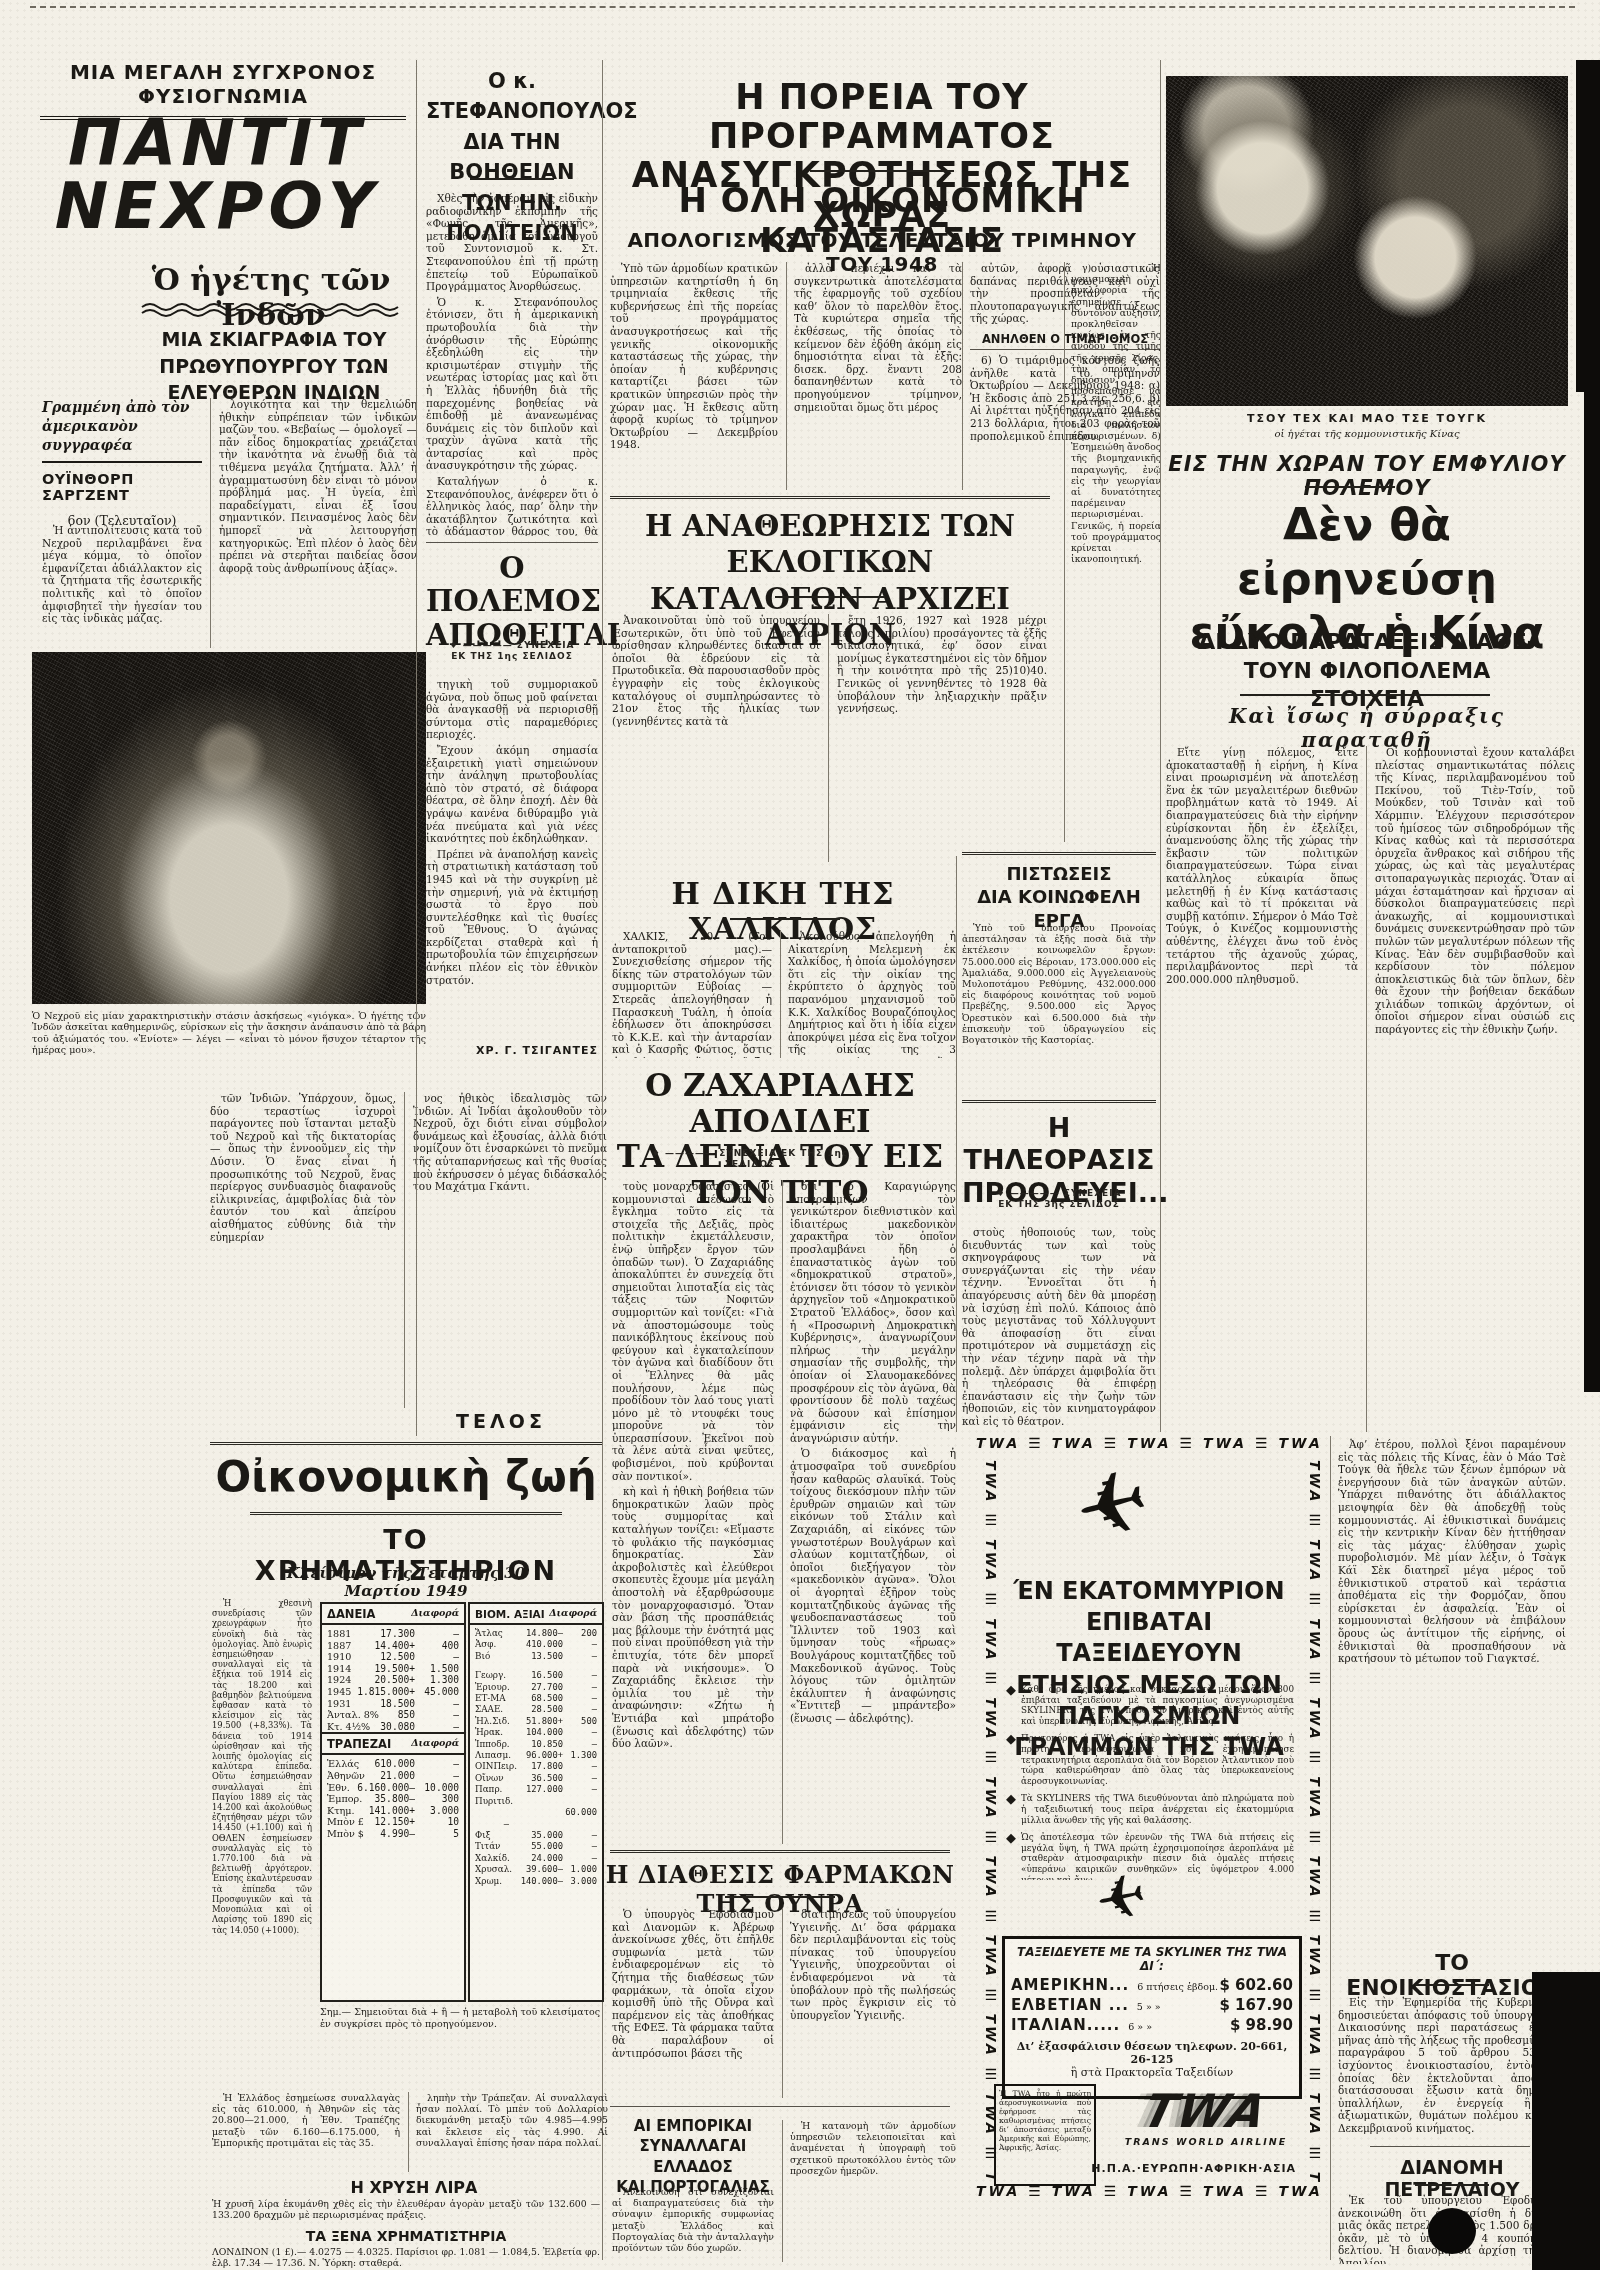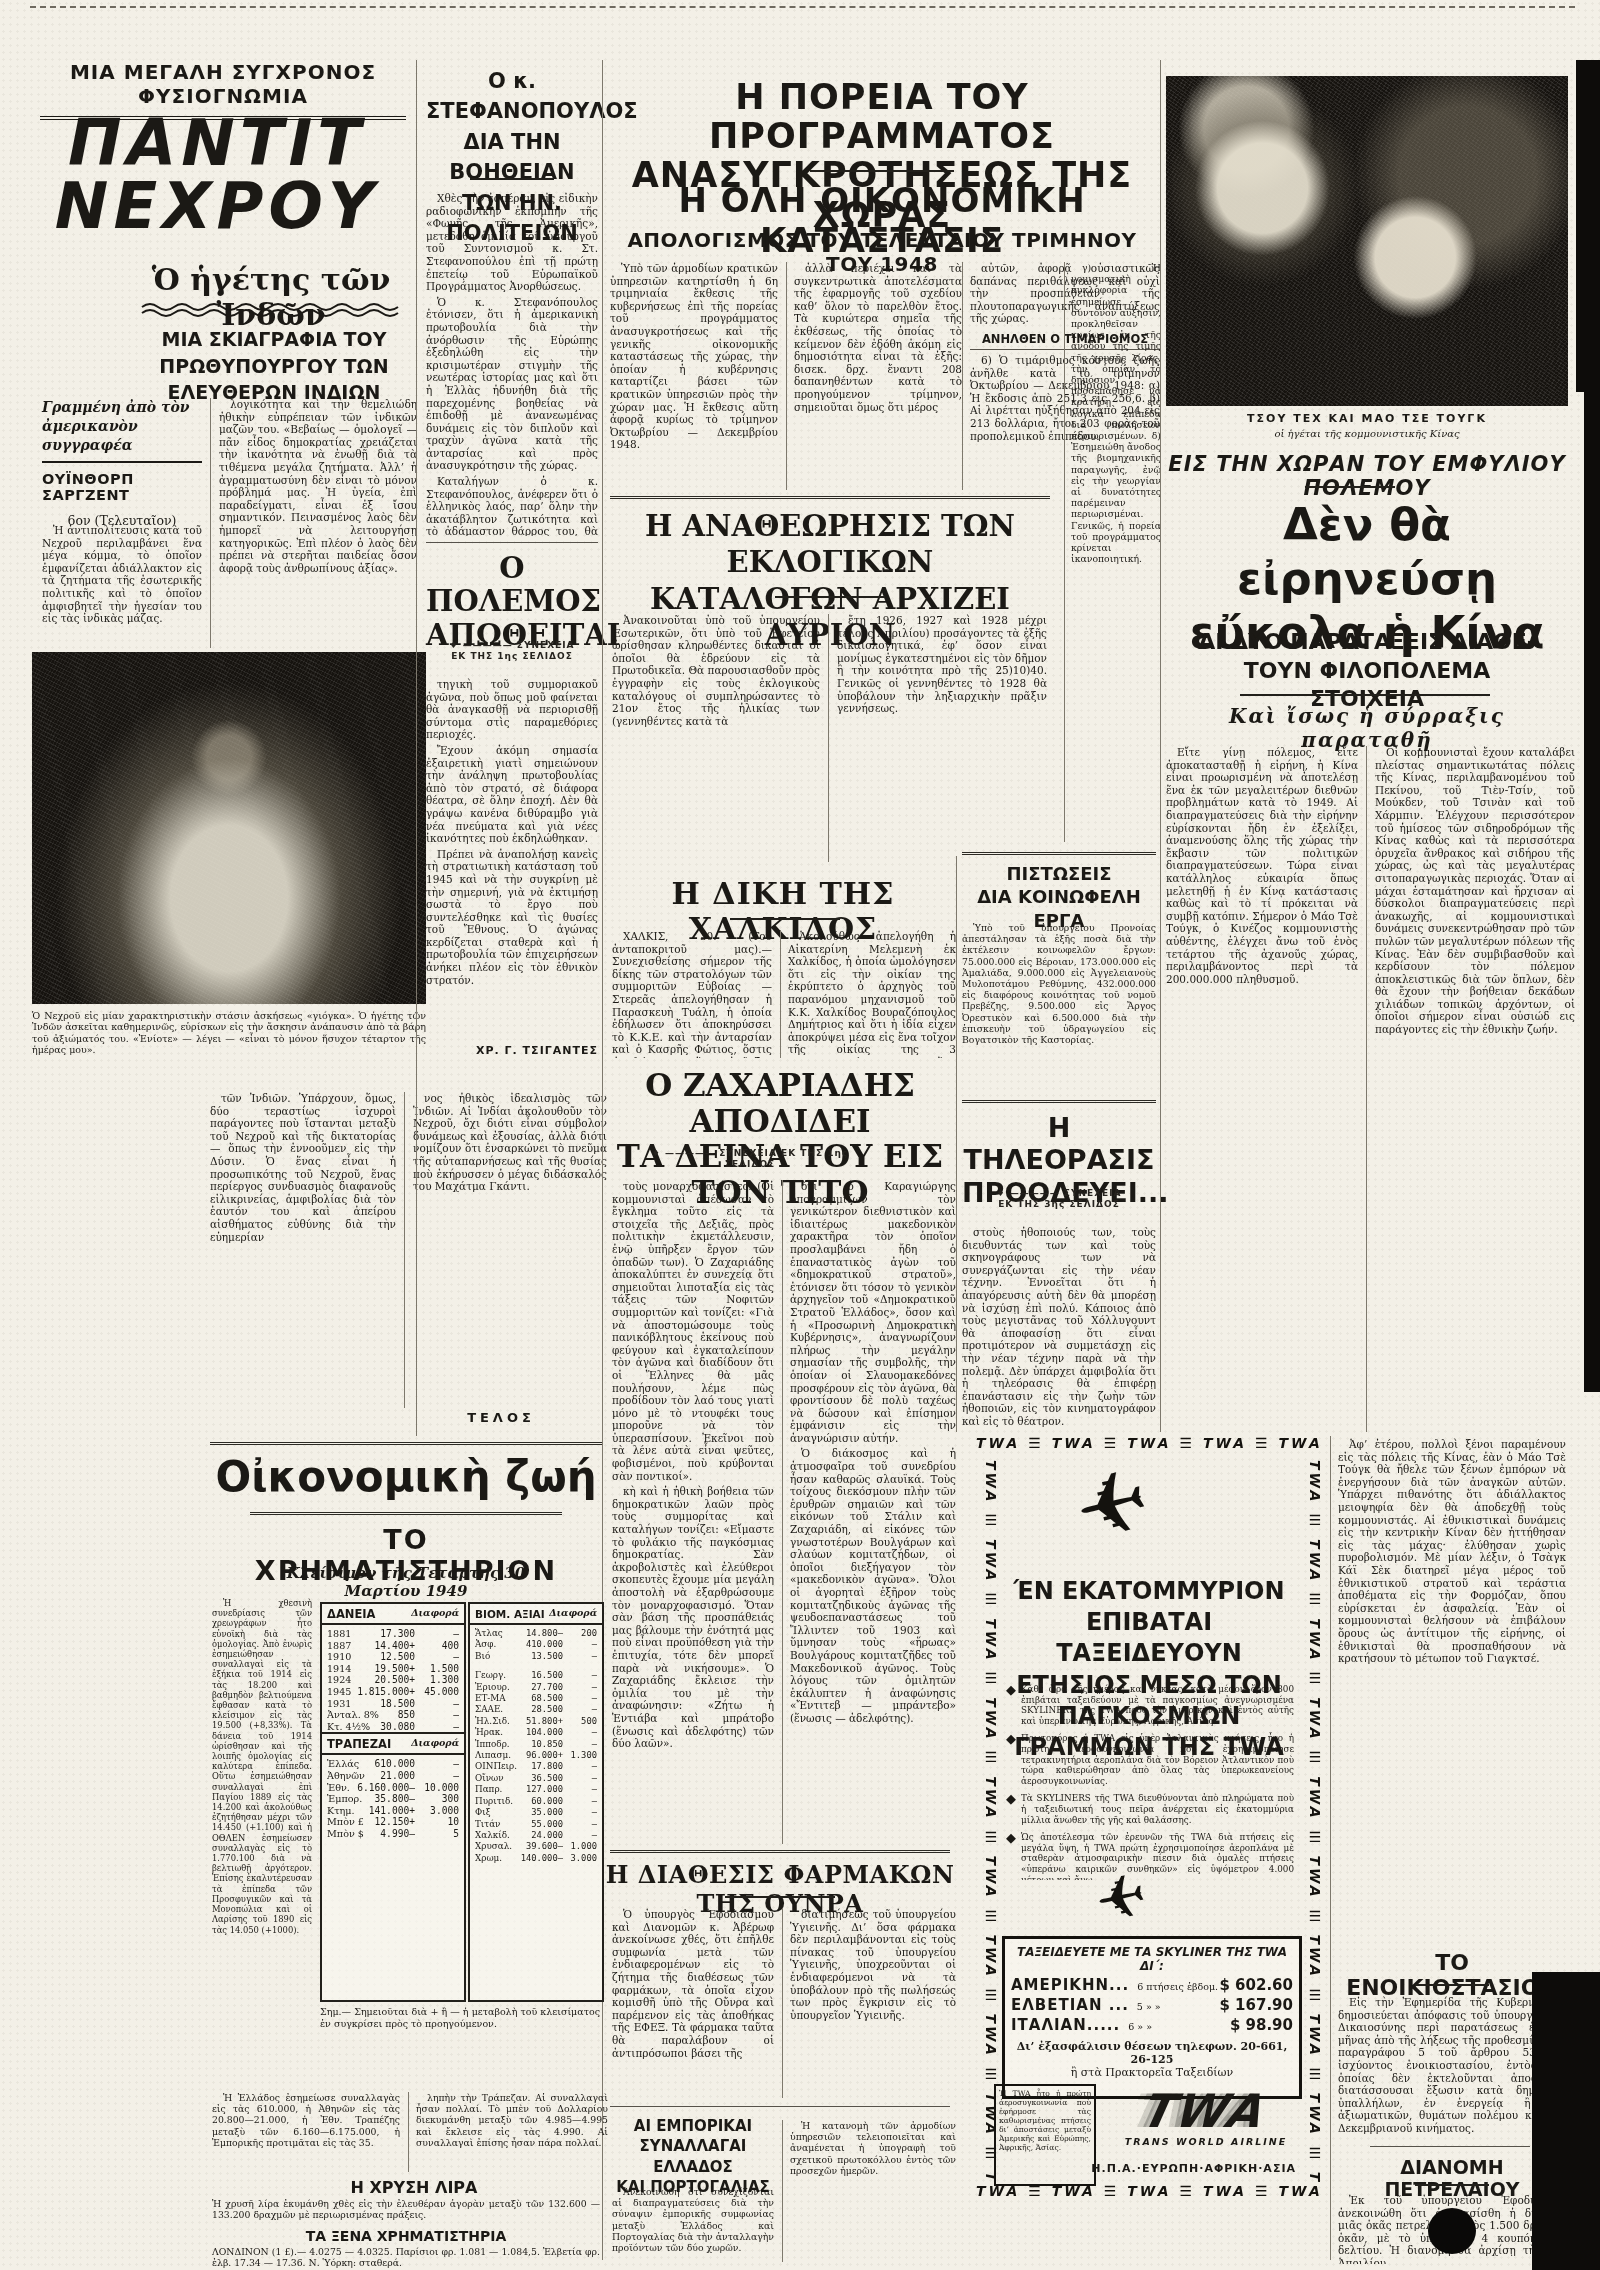--- a/index.html
+++ b/index.html
@@ -101,21 +101,21 @@
 
   <div class="abs photo nehru" style="left:32px;top:652px;width:394px;height:352px;"></div>
   <div class="abs cap" style="left:32px;top:1010px;width:394px;height:74px;text-align:justify;">Ὁ Νεχροῦ εἰς μίαν χαρακτηριστικὴν στάσιν ἀσκήσεως «γιόγκα». Ὁ ἡγέτης τῶν Ἰνδῶν ἀσκεῖται καθημερινῶς, εὑρίσκων εἰς τὴν ἄσκησιν ἀνάπαυσιν ἀπὸ τὰ βάρη τοῦ ἀξιώματός του. «Ἐνίοτε» — λέγει — «εἶναι τὸ μόνον ἥσυχον τέταρτον τῆς ἡμέρας μου».</div>
 
   <div class="abs col" style="left:210px;top:1092px;width:186px;height:344px;">
     <p>τῶν Ἰνδιῶν. Ὑπάρχουν, ὅμως, δύο τεραστίως ἰσχυροὶ παράγοντες ποὺ ἵστανται μεταξὺ τοῦ Νεχροῦ καὶ τῆς δικτατορίας — ὅπως τὴν ἐννοοῦμεν εἰς τὴν Δύσιν. Ὁ ἕνας εἶναι ἡ προσωπικότης τοῦ Νεχροῦ, ἕνας περίεργος συνδυασμὸς διαφανοῦς εἰλικρινείας, ἀμφιβολίας διὰ τὸν ἑαυτόν του καὶ ἀπείρου αἰσθήματος εὐθύνης διὰ τὴν εὐημερίαν</p>
   </div>
   <div class="abs col" style="left:404px;top:1092px;width:194px;height:316px;border-left:1px solid #7d786c;padding-left:8px;">
     <p>νος ἠθικὸς ἰδεαλισμὸς τῶν Ἰνδιῶν. Αἱ Ἰνδίαι ἀκολουθοῦν τὸν Νεχροῦ, ὄχι διότι εἶναι σύμβολον δυνάμεως καὶ ἐξουσίας, ἀλλὰ διότι νομίζουν ὅτι ἐνσαρκώνει τὸ πνεῦμα τῆς αὐταπαρνήσεως καὶ τῆς θυσίας ποὺ ἐκήρυσσεν ὁ μέγας διδάσκαλός του Μαχάτμα Γκάντι.</p>
   </div>
-  <div class="abs sans b ctr" style="left:404px;top:1410px;width:194px;font-size:13px;letter-spacing:4px;">ΤΕΛΟΣ</div>
+  <div class="abs sans b ctr" style="left:404px;top:1410px;width:194px;font-size:19px;letter-spacing:4px;">ΤΕΛΟΣ</div>
 
   <div class="abs vrule noi" style="left:416px;top:60px;height:1376px;"></div>
 
   <div class="abs sans b" style="left:426px;top:66px;width:172px;font-size:21px;line-height:1.45;text-align:center;">
     <div>Ο κ. ΣΤΕΦΑΝΟΠΟΥΛΟΣ</div>
     <div>ΔΙΑ ΤΗΝ ΒΟΗΘΕΙΑΝ</div>
     <div>ΤΩΝ ΗΝ. ΠΟΛΙΤΕΙΩΝ</div>
   </div>
   <div class="abs hruleH noi" style="left:470px;top:178px;width:84px;"></div>
 
@@ -593,21 +593,21 @@
             <span class="vl">36.500</span>
             <span class="df" style="width:34px;">—</span>
           </div>
 
           <div class="qrow" style="font-size:8.8px;line-height:11.4px;">
             <span class="nm" style="font-size:8.8px;">Παπρ.</span>
             <span class="vl">127.000</span>
             <span class="df" style="width:34px;">—</span>
           </div>
 
-          <div class="qrow" style="font-size:8.8px;line-height:11.4px;">
+          <div class="qrow" style="font-size:8.8px;line-height:11.4px;flex-direction:column;">
             <span class="nm" style="font-size:8.8px;">Πυριτιδ.</span>
             <span class="vl">60.000</span>
             <span class="df" style="width:34px;">—</span>
           </div>
 
           <div class="qrow" style="font-size:8.8px;line-height:11.4px;">
             <span class="nm" style="font-size:8.8px;">Φιξ</span>
             <span class="vl">35.000</span>
             <span class="df" style="width:34px;">—</span>
           </div>

